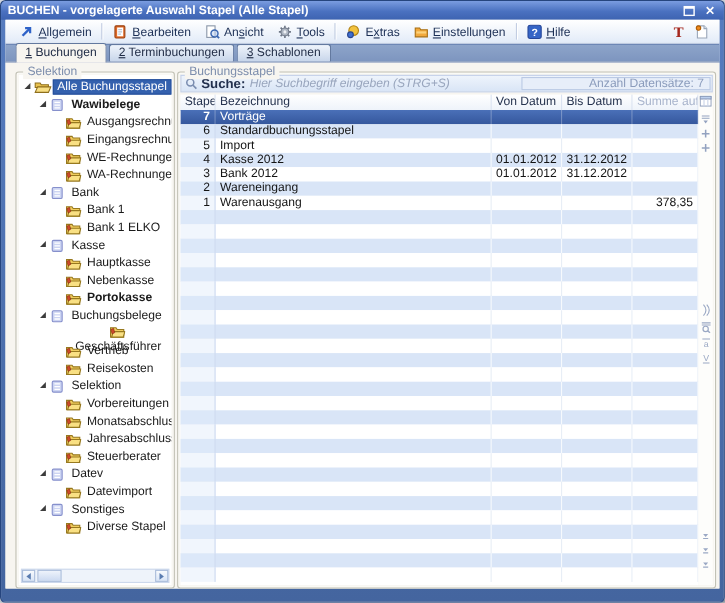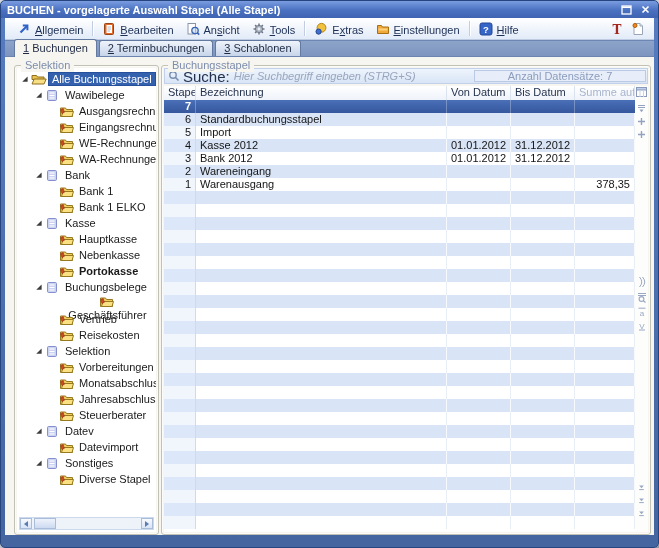--- a/index.html
+++ b/index.html
@@ -48,26 +48,26 @@
   .hs-btn{width:12px;height:11px;background:linear-gradient(#f8fafd,#d8e4f6);border:1px solid #a9bcda;box-sizing:border-box;
     display:flex;align-items:center;justify-content:center;flex:none;}
   .hs-thumb{width:20px;height:9px;background:linear-gradient(#eef3fb,#ccdaf1);border:1px solid #a9bcda;margin-left:2px;flex:none;}
   .hs-spacer{flex:1;}
   .arr{width:0;height:0;border-style:solid;}
   .arr.left{border-width:3px 4px 3px 0;border-color:transparent #5a7cb0 transparent transparent;}
   .arr.right{border-width:3px 0 3px 4px;border-color:transparent transparent transparent #5a7cb0;}
   
   .searchbar{position:absolute;left:2px;right:2px;top:2px;height:16px;background:linear-gradient(#eef4fc,#d9e5f6);
     border:1px solid #c2d0ea;box-sizing:border-box;display:flex;align-items:center;padding:0 3px;}
-  .s-label{font-size:15px;font-weight:normal;color:#22304e;margin:0 4px 0 3px;}
+  .s-label{font-size:12px;font-weight:bold;color:#22304e;margin:0 4px 0 3px;}
   .s-input{flex:1;border:none;background:transparent;font-size:11px;font-style:italic;color:#3a4a66;outline:none;
     font-family:"Liberation Sans",sans-serif;padding:0;margin-right:176px;}
   .s-input::placeholder{color:#98a5bd;font-style:italic;}
   .countbox{position:absolute;right:1px;top:1px;bottom:1px;width:172px;background:#e7eef9;border:1px solid #bac9e4;
-    box-sizing:border-box;display:flex;align-items:center;justify-content:center;gap:3px;padding:0 5px;
+    box-sizing:border-box;display:flex;align-items:center;justify-content:flex-end;gap:3px;padding:0 5px;
     font-size:11px;color:#8b9cbc;}
   .grid-header{position:absolute;left:2px;right:15px;top:20px;height:14px;display:grid;
     grid-template-columns:32px 1fr 64px 64px 60px;background:linear-gradient(#ffffff,#eef3fa);border-bottom:1px solid #95a3bd;}
   .hc{font-size:11px;line-height:13px;color:#26334f;padding:0 4px;border-right:1px solid #dbe3f1;overflow:hidden;white-space:nowrap;}
   .hc.dim{color:#a8b4cc;}
   .grid-body{position:absolute;left:2px;right:15px;top:34px;bottom:2px;background:#fff;overflow:hidden;}
   .row{height:13px;display:grid;grid-template-columns:32px 1fr 64px 64px 60px;background:#fff;}
   .row.alt{background:#d9e5f7;}
   .row.sel{background:linear-gradient(#4a70b8,#35579d);color:#fff;}
   .c{font-size:11px;line-height:13px;padding:0 4px;overflow:hidden;white-space:nowrap;color:#141414;
@@ -211,21 +211,21 @@
               <div class="tree-row" style="padding-left: 2px;">
                 <span class="tw">◢</span>
                 <span class="ticon">
                   <svg width="16" height="13" viewBox="0 0 16 13">
                     <path d="M1 2.5 h4.5 l1 1.5 h6.5 v2.5 h-12 z" fill="#e9c24f" stroke="#8f6f1c"></path>
                     <path d="M1 11 L3.2 6 h12 l-2.2 5 z" fill="#f8df85" stroke="#8f6f1c"></path>
                   </svg>
                 </span>
                 <span class="tlabel sel">Alle Buchungsstapel</span>
               </div>
-              <div class="tree-row" style="padding-left: 16px;">
+              <div class="tree-row" style="padding-left: 16px; font-weight: bold;">
                 <span class="tw">◢</span>
                 <span class="ticon">
                   <svg width="14" height="13" viewBox="0 0 14 13">
                     <rect x="2.5" y="1.5" width="9" height="10" rx="1.2" fill="#ccd4f2" stroke="#8690cc"></rect>
                     <path d="M4.5 4 h5 M4.5 6.5 h5 M4.5 9 h5" stroke="#fff" stroke-width="1.2"></path>
                   </svg>
                 </span>
                 <span class="tlabel">Wawibelege</span>
               </div>
               <div class="tree-row" style="padding-left: 42px;">
@@ -503,20 +503,21 @@
         <div class="grid-header">
             <div class="hc">Stapel</div>
             <div class="hc">Bezeichnung</div>
             <div class="hc">Von Datum</div>
             <div class="hc">Bis Datum</div>
             <div class="hc dim">Summe aufgelaufen</div>
           </div>
         <div class="grid-body">
             <div class="row sel">
               <div class="c stapel">7</div>
+              <div class="c bezeichnung">Vorträge</div>
               <div class="c von"></div>
               <div class="c bis"></div>
               <div class="c summe"></div>
             </div>
             <div class="row alt">
               <div class="c stapel">6</div>
               <div class="c bezeichnung">Standardbuchungsstapel</div>
               <div class="c von"></div>
               <div class="c bis"></div>
               <div class="c summe"></div>

